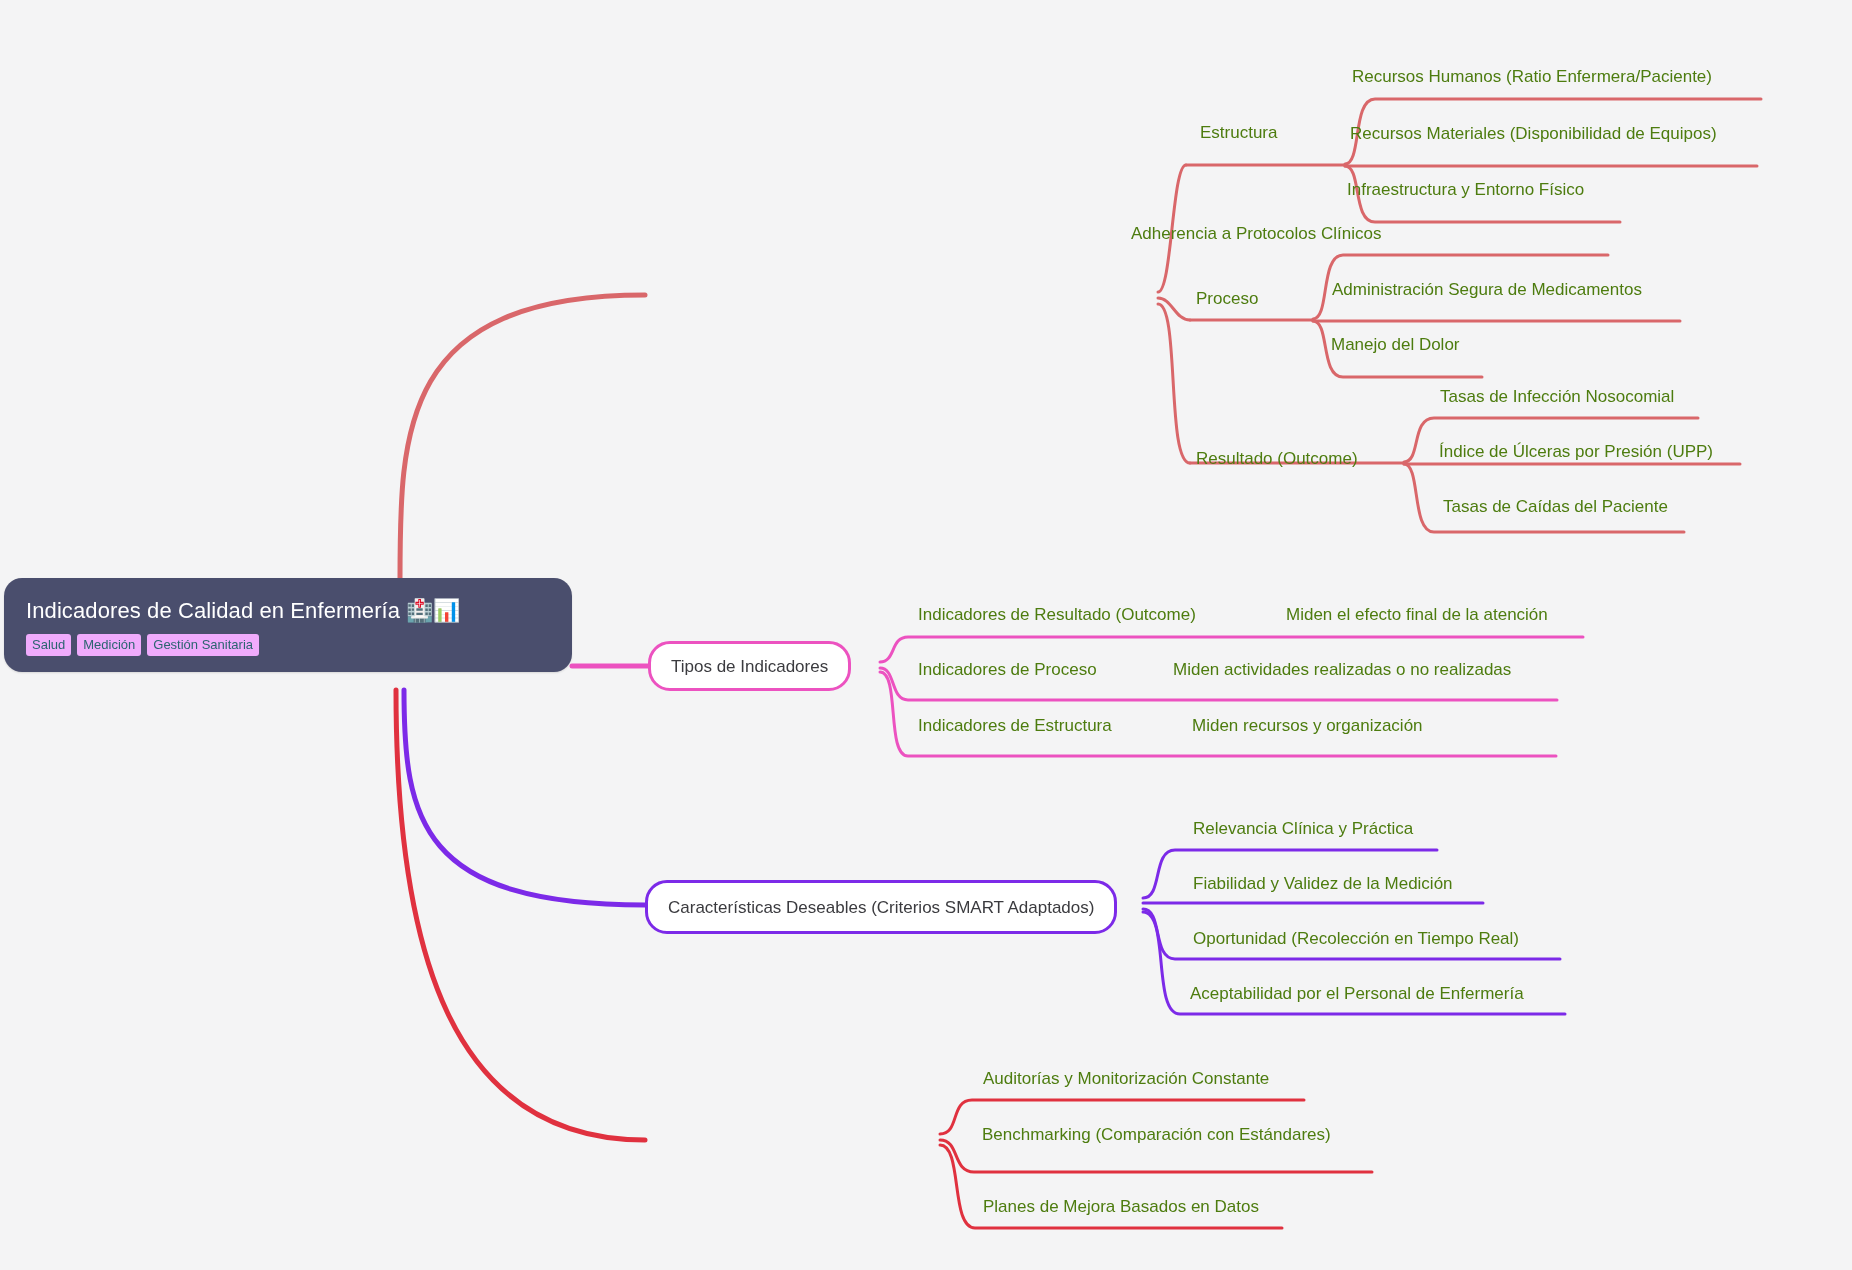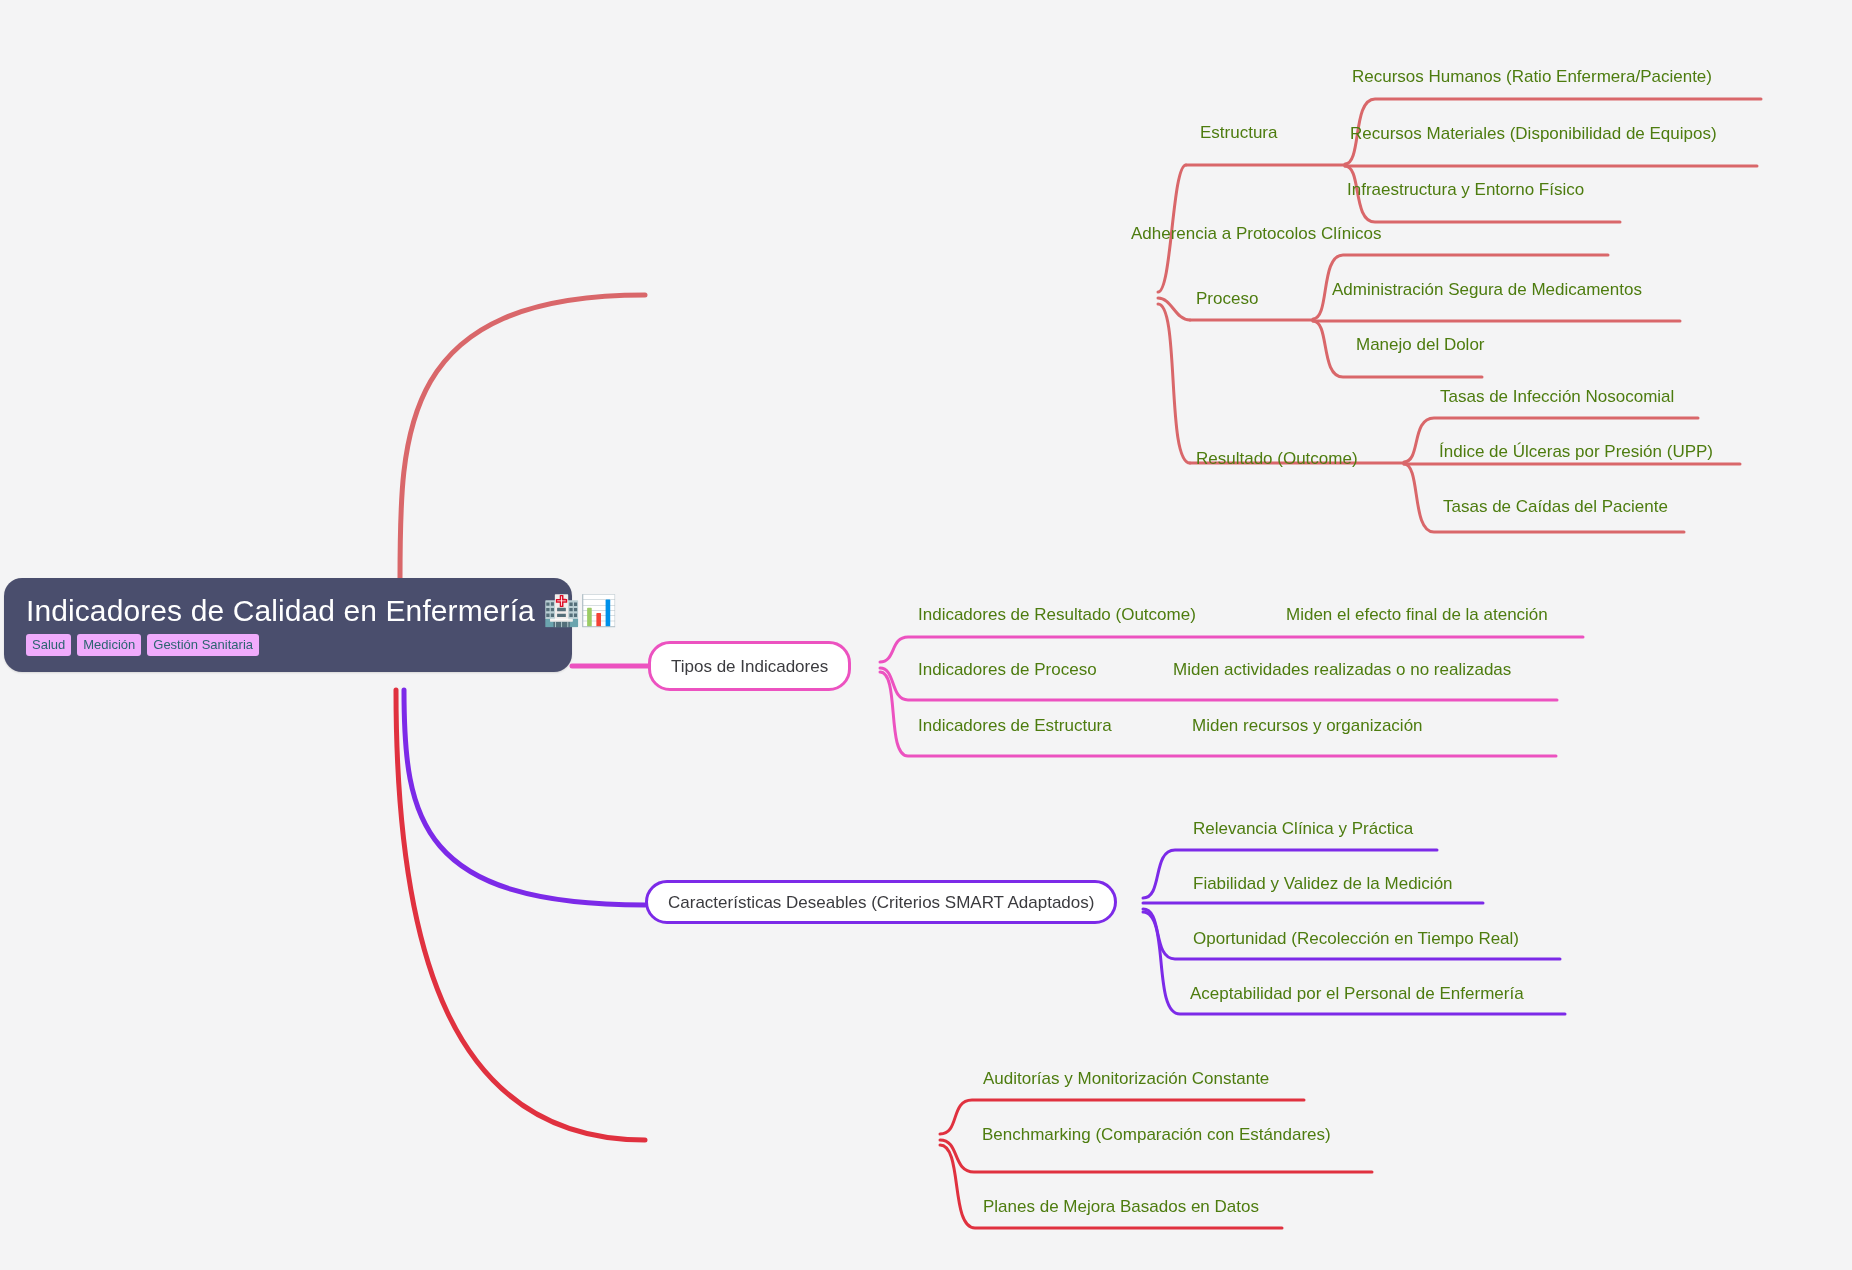--- a/index.html
+++ b/index.html
@@ -19,21 +19,21 @@
     position:absolute;
     background:#4a4e6d;
     border-radius:18px;
     padding:18px 22px 16px 22px;
     box-sizing:border-box;
     display:flex;flex-direction:column;gap:8px;
     box-shadow:0 1px 2px rgba(0,0,0,.12);
   }
   .root-title{
     color:#ffffff;
-    font-size:30px;
+    font-size:22px;
     line-height:30px;
     white-space:nowrap;
     letter-spacing:.1px;
   }
   .root-tags{display:flex;gap:6px;}
   .root-tag{
     background:#f0abfc;
     color:#2b6470;
     font-size:13px;
     line-height:15px;
@@ -122,34 +122,34 @@
     <div class="root-tags">
       <span class="root-tag">Salud</span>
       <span class="root-tag">Medición</span>
       <span class="root-tag">Gestión Sanitaria</span>
     </div>
   </div>
 
 
   <div class="branch-node pink" style="left:648px;top:641px;height:50px;">Tipos de Indicadores</div>
 
-  <div class="branch-node purple" style="left:645px;top:880px;height:44px;">Características Deseables (Criterios SMART Adaptados)</div>
+  <div class="branch-node purple" style="left:645px;top:880px;height:54px;">Características Deseables (Criterios SMART Adaptados)</div>
 
 
   <div class="node-label" style="left:1200px;top:122px;">Estructura</div>
   <div class="node-label" style="left:1196px;top:288px;">Proceso</div>
   <div class="node-label" style="left:1196px;top:448px;">Resultado (Outcome)</div>
 
   <div class="node-label" style="left:1352px;top:66px;">Recursos Humanos (Ratio Enfermera/Paciente)</div>
   <div class="node-label" style="left:1350px;top:123px;">Recursos Materiales (Disponibilidad de Equipos)</div>
   <div class="node-label" style="left:1347px;top:179px;">Infraestructura y Entorno Físico</div>
 
   <div class="node-label" style="left:1131px;top:223px;">Adherencia a Protocolos Clínicos</div>
   <div class="node-label" style="left:1332px;top:279px;">Administración Segura de Medicamentos</div>
-  <div class="node-label" style="left:1331px;top:334px;margin-left:25px;">Manejo del Dolor</div>
+  <div class="node-label" style="left:1331px;top:334px;">Manejo del Dolor</div>
 
   <div class="node-label" style="left:1440px;top:386px;">Tasas de Infección Nosocomial</div>
   <div class="node-label" style="left:1439px;top:441px;">Índice de Úlceras por Presión (UPP)</div>
   <div class="node-label" style="left:1443px;top:496px;">Tasas de Caídas del Paciente</div>
 
   <div class="node-label" style="left:918px;top:604px;">Indicadores de Resultado (Outcome)</div>
   <div class="node-label" style="left:1286px;top:604px;">Miden el efecto final de la atención</div>
 
   <div class="node-label" style="left:918px;top:659px;">Indicadores de Proceso</div>
   <div class="node-label" style="left:1173px;top:659px;">Miden actividades realizadas o no realizadas</div>

